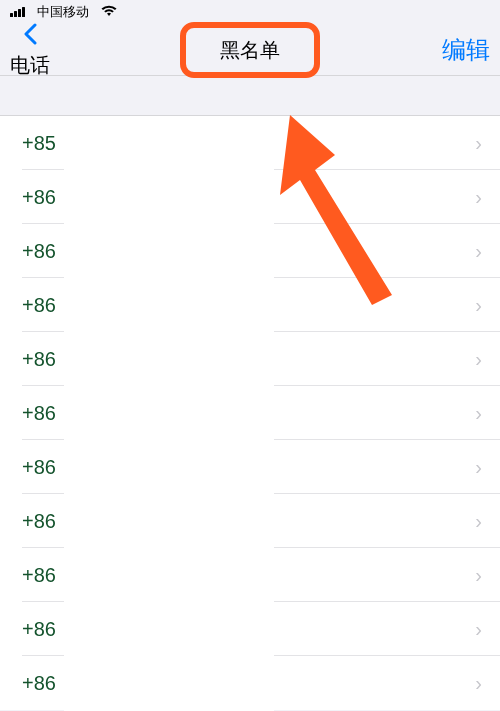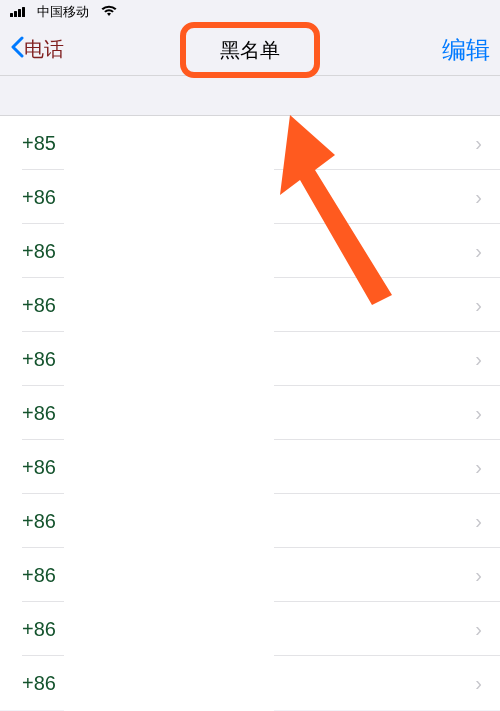--- a/index.html
+++ b/index.html
@@ -48,21 +48,21 @@
 
     .nav-bar {
       height: 52px;
       display: flex;
       align-items: center;
       padding: 0 10px;
       background: #f2f2f7;
       border-bottom: 1px solid #d6d6d9;
       position: relative;
     }
-    .nav-back { display: flex; align-items: center; color: #7f1d1d; font-size: 20px; z-index: 2; cursor: pointer; }
+    .nav-back { display: flex; align-items: center; color: #000000; font-size: 20px; z-index: 2; cursor: pointer; flex-direction: column; }
     .nav-back .chev { font-size: 26px; margin-right: 0px; font-weight: 400; }
     .nav-title {
       position: absolute; left: 50%; top: 50%;
       transform: translate(-50%, -50%);
       font-size: 20px; font-weight: 400; color: #000;
       z-index: 3;
     }
     .title-highlight {
       position: absolute; left: 50%; top: 50%;
       transform: translate(-50%, -50%);

